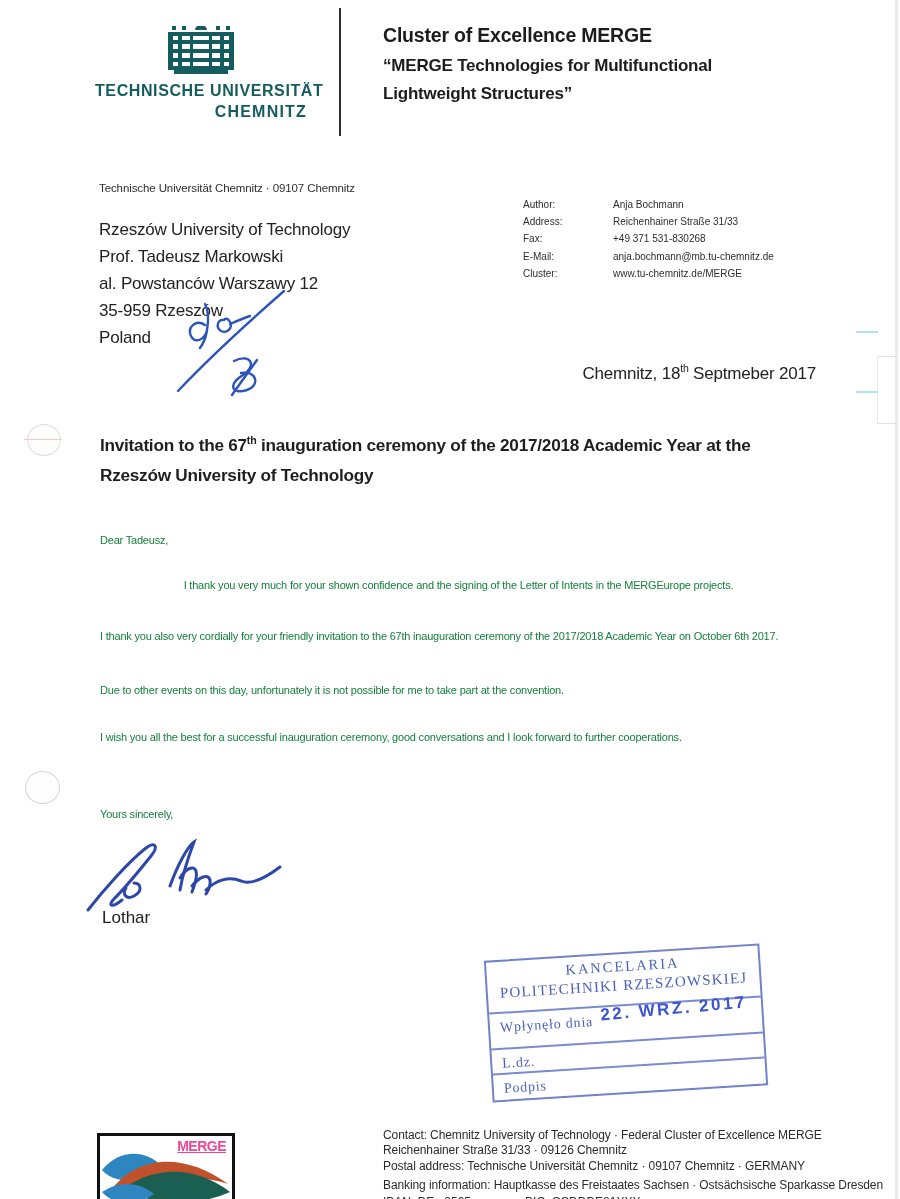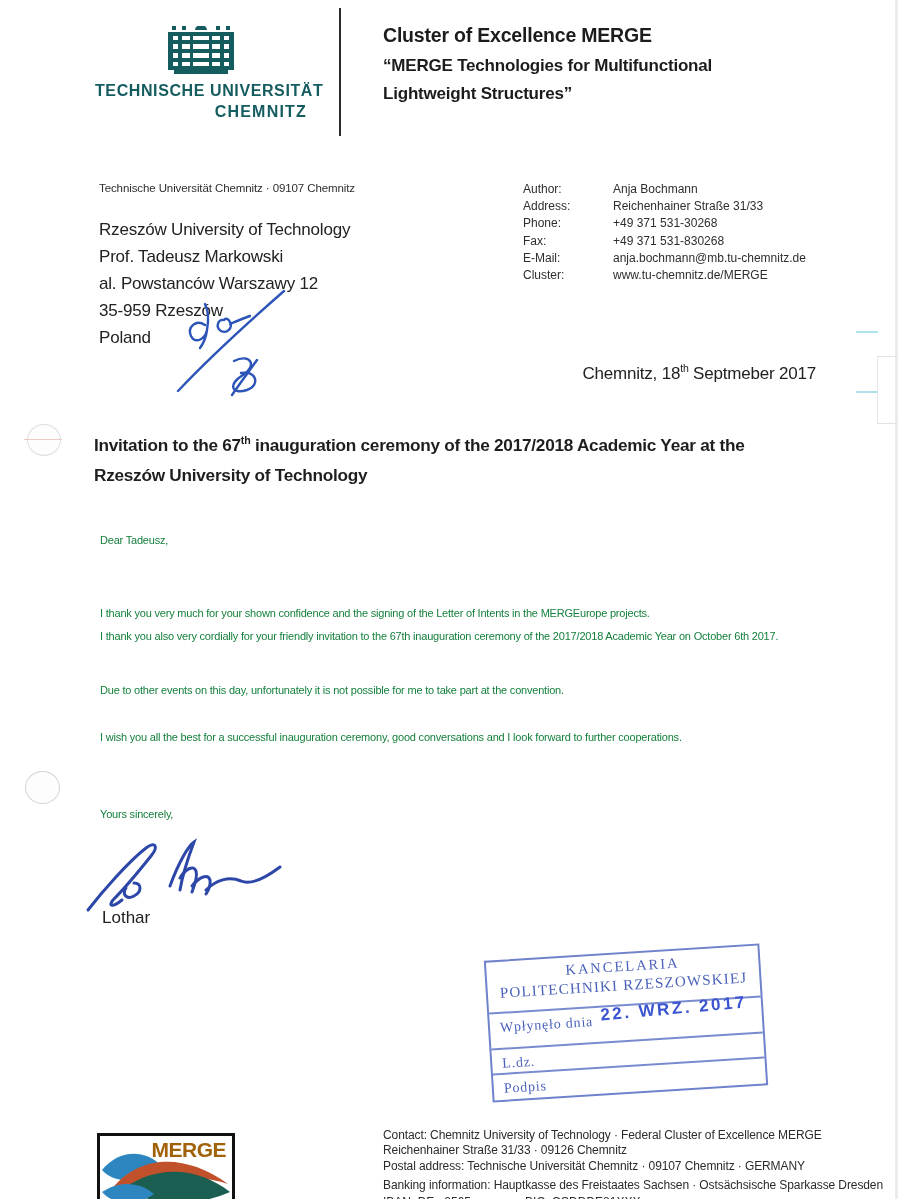--- a/index.html
+++ b/index.html
@@ -13,32 +13,32 @@
   .tuc-block{left:95px;top:26px;width:212px;text-align:right;color:#155c5f;}
   .tuc-icon{display:block;margin:0 auto 8px auto;}
   .tuc-line1{font-size:16px;font-weight:700;letter-spacing:.6px;white-space:nowrap;}
   .tuc-line2{font-size:16px;font-weight:700;letter-spacing:1.2px;margin-top:3px;}
   .header-divider{left:339px;top:8px;width:2px;height:128px;background:#2c2c2c;}
   .cluster-title{left:383px;top:24px;font-size:19.5px;font-weight:700;letter-spacing:-.2px;color:#1c1c1c;}
   .cluster-sub{left:383px;font-size:17px;font-weight:600;letter-spacing:-.2px;color:#1c1c1c;}
   
   .sender-line{left:99px;top:182px;font-size:11.5px;color:#2e2e2e;letter-spacing:-.1px;}
   .recipient{left:99px;top:216px;font-size:17px;line-height:27px;letter-spacing:-.2px;color:#222;}
-  .contact{left:523px;top:181px;font-size:12px;color:#2e2e2e;}
+  .contact{left:523px;top:196px;font-size:10px;color:#2e2e2e;}
   .contact-row{display:flex;line-height:17.2px;}
   .contact-label{width:90px;}
   .contact-value{white-space:nowrap;}
   .dateline{left:500px;top:364px;width:316px;text-align:right;font-size:17px;color:#222;letter-spacing:-.2px;}
   sup.sp{font-size:62%;vertical-align:super;line-height:0;}
   
-  .subject{left:94px;top:430px;width:717px;font-size:17.2px;font-weight:700;line-height:30px;letter-spacing:-.25px;color:#1e1e1e;}
+  .subject{left:100px;top:430px;width:717px;font-size:17.2px;font-weight:700;line-height:30px;letter-spacing:-.25px;color:#1e1e1e;}
   .bodytext{left:100px;width:717px;font-size:11px;line-height:27px;letter-spacing:-.2px;color:#15803d;}
   .just{text-align:justify;}
   .salutation{top:527px;}
-  .p1{top:600px;}
+  .p1{top:572px;text-align:center;}
   .p2{top:623px;}
   .p2b{top:677px;}
   .p3{top:724px;}
   .closing{top:801px;}
   .sig-name{left:102px;top:908px;font-size:17px;color:#222;}
   .sig-svg{left:82px;top:836px;}
   .note-svg{left:172px;top:283px;}
   
   .stamp{
     left:488px;top:952px;width:272px;height:138px;
@@ -54,21 +54,21 @@
   .stamp-row2{height:25px;}
   .stamp-row3{height:25px;}
   .stamp-date{
     position:absolute;right:14px;top:48px;
     font-family:"Liberation Sans",sans-serif;font-weight:800;
     font-size:17px;letter-spacing:2.5px;color:#2b46cc;
     transform:rotate(-1.5deg);white-space:nowrap;
   }
   
   .merge-logo{left:97px;top:1133px;width:138px;height:80px;background:#fff;border:3px solid #111;box-sizing:border-box;}
-  .merge-word{position:absolute;right:6px;top:2px;font-size:21px;font-weight:700;letter-spacing:-.5px;color:#a16207;}
+  .merge-word{position:absolute;right:6px;top:2px;font-size:14px;font-weight:700;letter-spacing:-.5px;color:#ec4899;text-decoration:underline;}
   .footer-a{left:383px;top:1128px;font-size:12px;line-height:15.4px;color:#2b2b2b;letter-spacing:-.1px;}
   .footer-b{left:383px;top:1178px;font-size:12px;line-height:15.4px;color:#2b2b2b;letter-spacing:-.1px;}
   .footer-partial{left:383px;top:1195px;width:440px;height:4px;overflow:hidden;font-size:12px;color:#2b2b2b;}
   
   .punch-hole{border-radius:50%;border:1.5px solid #dcdcdc;background:#fdfdfd;}
   .hole1{left:27px;top:424px;width:32px;height:30px;}
   .hole1-line{left:24px;top:439px;width:38px;height:1px;background:#ecc9c9;}
   .hole2{left:25px;top:771px;width:33px;height:31px;border-color:#d4d4d4;}
   .edge-line{left:895px;top:0;width:3px;height:1199px;background:#e9ebed;}
   .scan-box{left:877px;top:356px;width:19px;height:66px;border-top:1px solid #dfe3e5;border-bottom:1px solid #dfe3e5;border-left:1px solid #e6e9ea;}
@@ -136,24 +136,20 @@
   <div class="abs contact">
     <div class="contact-row">
       <span class="contact-label">Author:</span>
       <span class="contact-value">Anja Bochmann</span>
     </div>
     <div class="contact-row">
       <span class="contact-label">Address:</span>
       <span class="contact-value">Reichenhainer Straße 31/33</span>
     </div>
     <div class="contact-row">
-      <span class="contact-label">Phone:</span>
-      <span class="contact-value">+49 371 531-30268</span>
-    </div>
-    <div class="contact-row">
       <span class="contact-label">Fax:</span>
       <span class="contact-value">+49 371 531-830268</span>
     </div>
     <div class="contact-row">
       <span class="contact-label">E-Mail:</span>
       <span class="contact-value">anja.bochmann@mb.tu-chemnitz.de</span>
     </div>
     <div class="contact-row">
       <span class="contact-label">Cluster:</span>
       <span class="contact-value">www.tu-chemnitz.de/MERGE</span>

